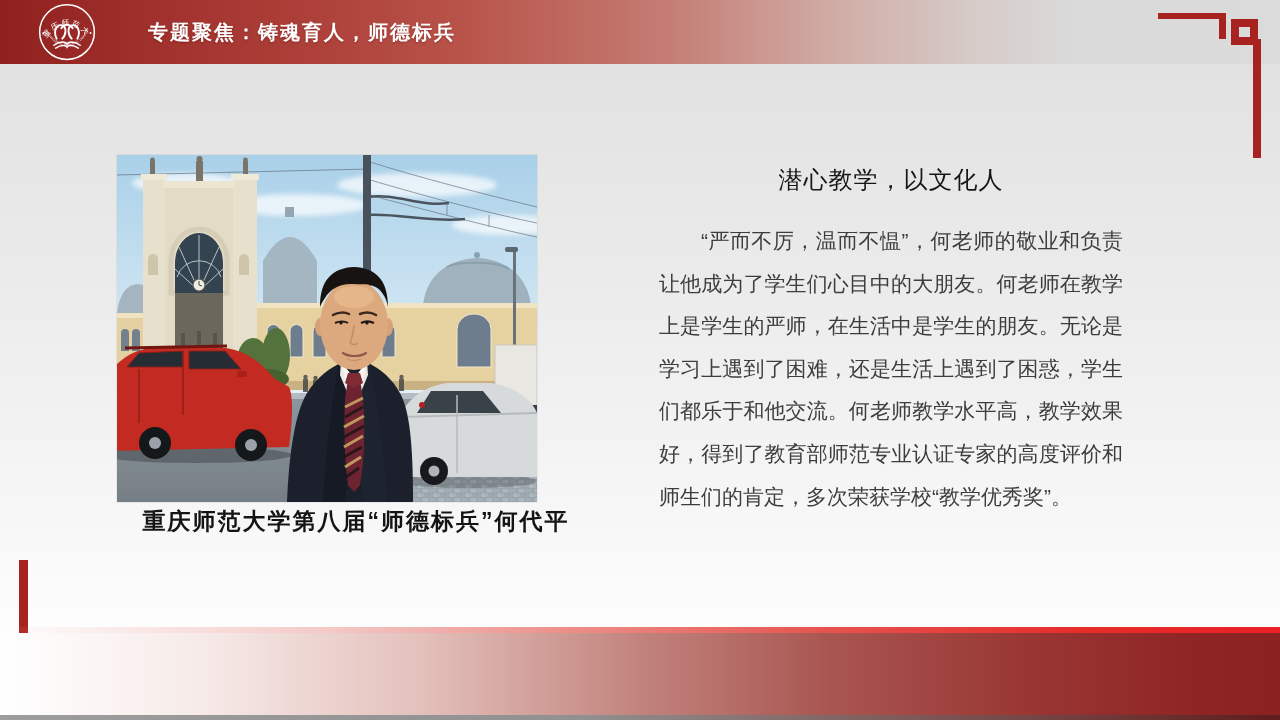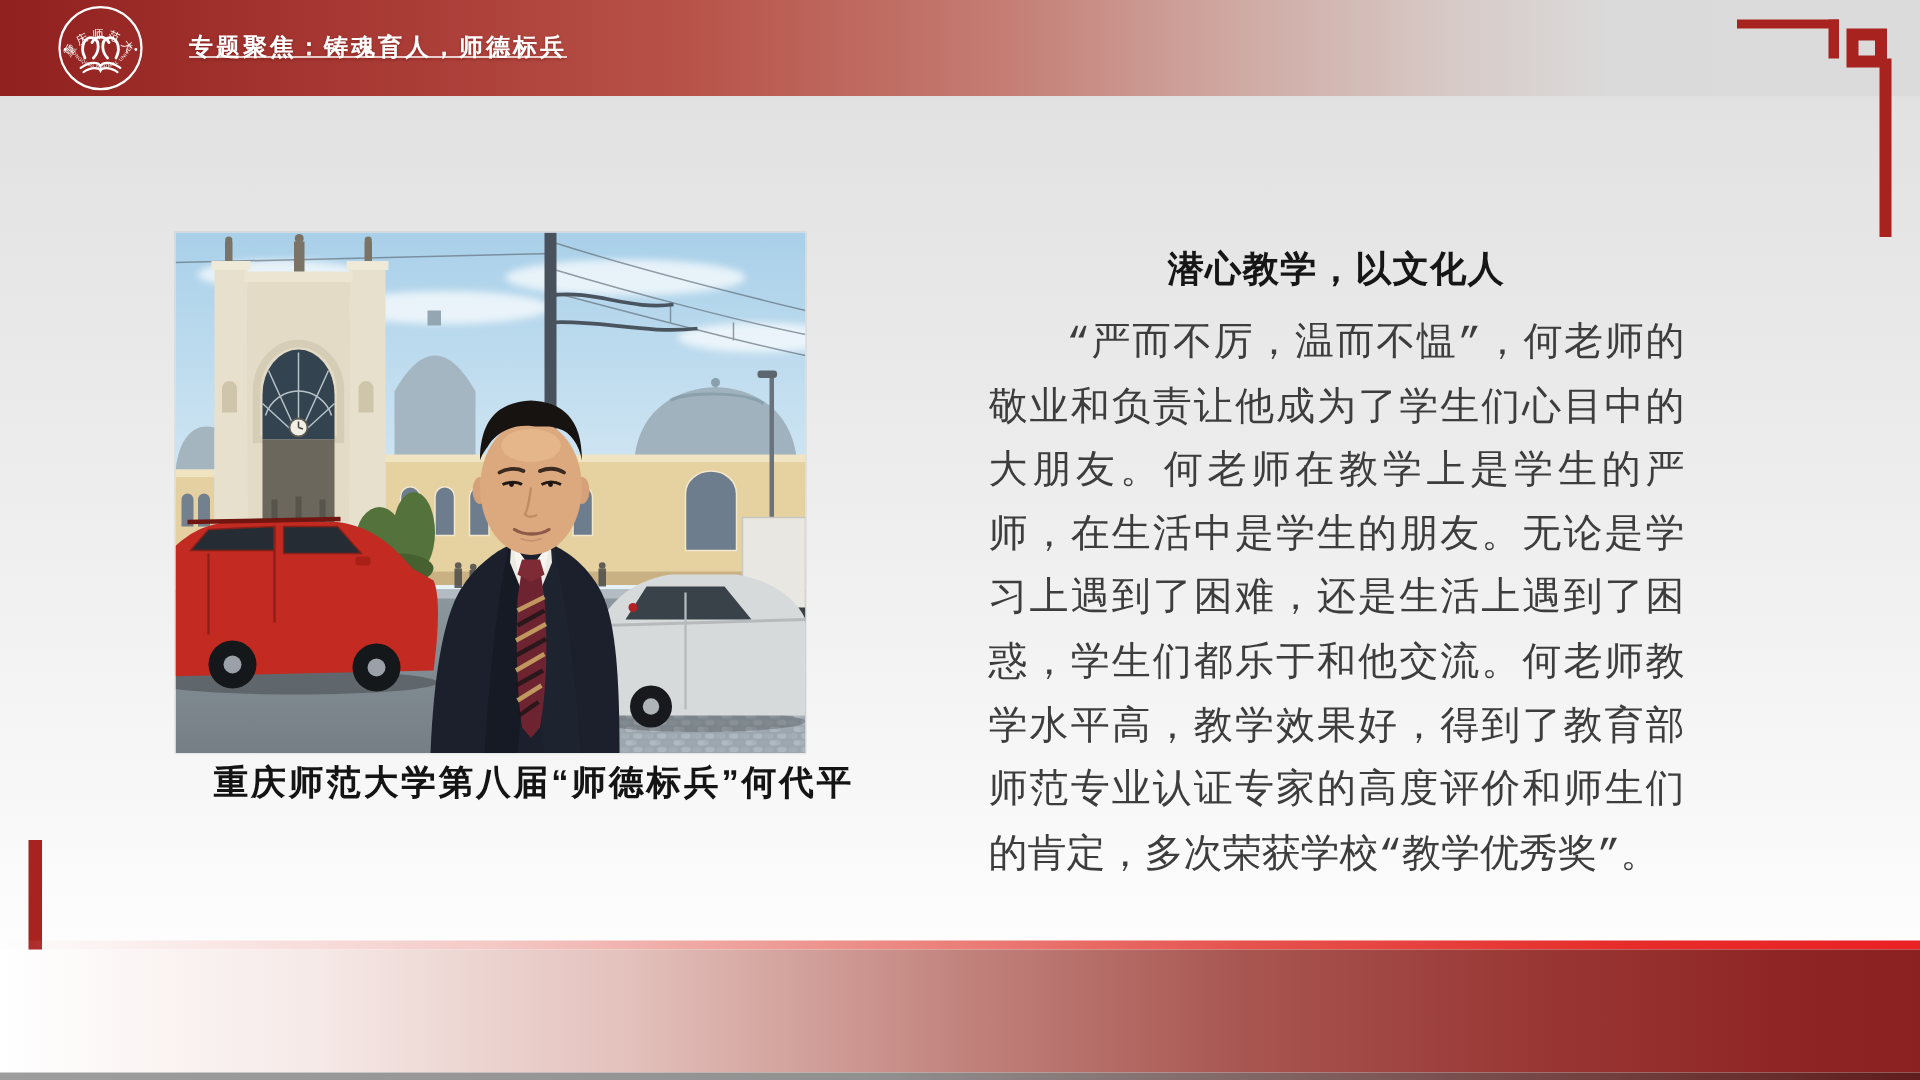--- a/index.html
+++ b/index.html
@@ -4,41 +4,41 @@
 <style>
   * { margin:0; padding:0; box-sizing:border-box; }
   html,body { width:1280px; height:720px; }
   body { font-family:"Liberation Sans","DejaVu Sans",sans-serif; background:#fff; }
   .slide { position:relative; width:1280px; height:720px; overflow:hidden;
            background:linear-gradient(180deg,#d6d6d6 0%,#e2e2e2 10%,#ececec 42%,#f7f7f7 72%,#ffffff 92%); }
 
   
   .header { position:absolute; left:0; top:0; width:1280px; height:64px;
             background:linear-gradient(90deg,#8f201e 0%,#9e2e2a 10%,#ab3d37 22%,#b85349 36%,#c47c73 52%,#cfa8a1 64%,#d7cbc8 76%,#dadada 84%,#dbdbdb 100%); }
-  .header-title { position:absolute; left:126px; top:50%; transform:translateY(-50%);
-                  color:#ffffff; font-size:16px; font-weight:bold; letter-spacing:2px;
-                  text-shadow:0 1px 2px rgba(80,0,0,.35); white-space:nowrap;text-decoration:underline; }
+  .header-title { position:absolute; left:148px; top:50%; transform:translateY(-50%);
+                  color:#ffffff; font-size:20px; font-weight:bold; letter-spacing:2px;
+                  text-shadow:0 1px 2px rgba(80,0,0,.35); white-space:nowrap; }
   .logo { position:absolute; left:34px; top:2px; }
 
   
   .corner-tr { position:absolute; right:0; top:0; }
   .corner-bl { position:absolute; left:0; bottom:0; }
 
   
   .photo-wrap { position:absolute; left:117px; top:155px; width:420px; height:347px;
                 box-shadow:0 0 0 1px rgba(0,0,0,.05); overflow:hidden; background:#cfe0ee; }
   .photo-caption { position:absolute; left:117px; top:506px; width:478px; text-align:center;
                    font-size:23px; font-weight:bold; letter-spacing:2px; color:#141414; white-space:nowrap; }
 
   
   .article { position:absolute; left:659px; top:164px; width:464px; }
-  .article h2 { font-size:24px; font-weight:bold; color:#161616; text-align:center;
+  .article h2 { font-size:24px; font-weight:normal; color:#161616; text-align:center;
                 letter-spacing:1px; line-height:32px; }
-  .article p { margin-top:12px; font-family:Liberation Mono, monospace;
-               font-size:26px; color:#3d3d3d; line-height:42.6px; text-align:justify;
+  .article p { margin-top:24px; font-family:Liberation Sans, sans-serif;
+               font-size:21px; color:#3d3d3d; line-height:42.6px; text-align:justify;
                text-align-last:left; text-indent:2em; word-break:break-all; }
 
   
   .footer-line { position:absolute; left:0; top:627px; width:1280px; height:6px;
                  background:linear-gradient(90deg,rgba(250,221,219,0) 0%,#f4cbc8 25%,#ec8d87 45%,#e6524d 65%,#e62c29 85%,#ea2125 100%); }
   .footer-band { position:absolute; left:0; top:633px; width:1280px; height:82px;
                  background:linear-gradient(90deg,#ffffff 0%,#f6eae8 16%,#e3c0bb 33%,#c2837d 50%,#a85550 65%,#993734 80%,#8e2423 94%,#8b2121 100%); }
   .footer-strip { position:absolute; left:0; top:715px; width:1280px; height:5px;
                   background:linear-gradient(90deg,#9d9d9d 0%,#919191 45%,#7a5150 75%,#5f1d1c 100%); }
 </style>

